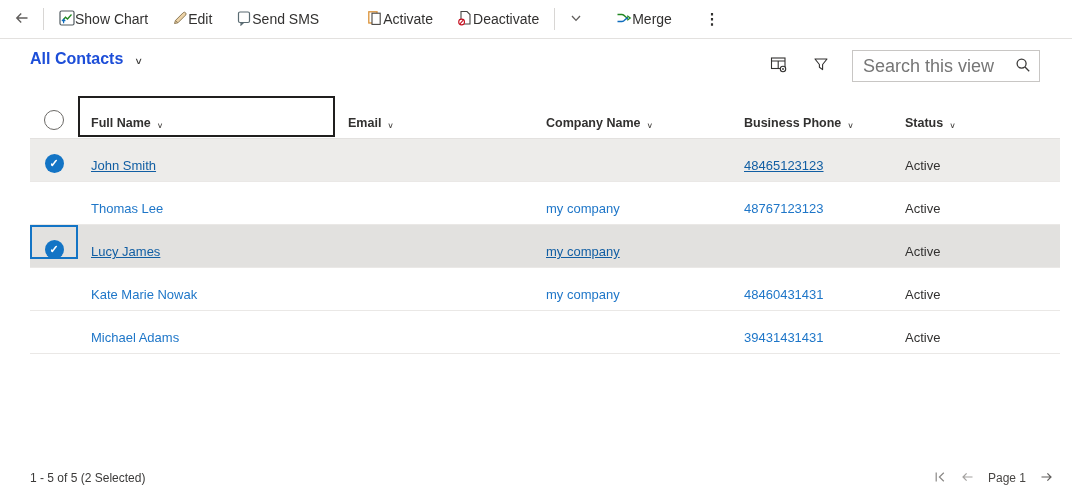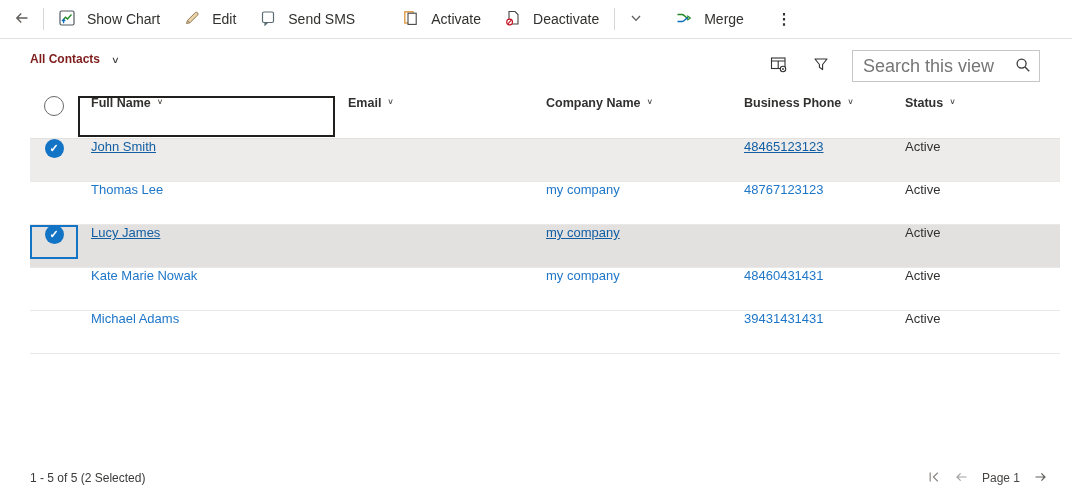--- a/index.html
+++ b/index.html
@@ -9,49 +9,49 @@
     -webkit-font-smoothing:antialiased;
   }
   button{font-family:"Liberation Sans",sans-serif;}
 
   
   .cmdbar{position:absolute;top:0;left:0;right:0;height:39px;display:flex;align-items:center;
     border-bottom:1px solid #E3E1DF;background:#fff;padding-left:4px;box-sizing:border-box;}
   .iconbtn{width:36px;height:32px;display:flex;align-items:center;justify-content:center;
     background:none;border:none;cursor:pointer;color:#605E5C;}
   .vdiv{width:1px;height:22px;background:#D8D6D4;margin:0 3px;flex:none;}
-  .cmdbtn{display:flex;align-items:center;gap:12px;height:32px;padding:0 12px;background:none;border:none;
+  .cmdbtn{display:flex;align-items:center;gap:0;height:32px;padding:0 12px;background:none;border:none;
     font-size:14px;color:#323130;cursor:pointer;white-space:nowrap;}
   .cmdbtn svg{flex:none;}
   .gap-l{margin-left:24px;}
   .gap-m{margin-left:10px;}
   .overflow-glyph{font-size:15px;color:#323130;font-weight:700;letter-spacing:0;}
 
   
   .viewbar{position:absolute;top:40px;left:0;right:0;height:56px;}
   .view-title{position:absolute;left:30px;top:10px;display:flex;align-items:center;gap:11px;cursor:pointer;}
-  .view-title h1{margin:0;font-size:12px;font-weight:700;color:#7f1d1d;}
+  .view-title h1{margin:0;font-size:16px;font-weight:700;color:#1d4ed8;}
   .tchev{font-size:12px;color:#3B3A39;transform:scaleY(.75);margin-top:3px;}
   .view-tools{position:absolute;right:32px;top:10px;display:flex;align-items:center;gap:8px;}
   .toolico{width:34px;height:32px;display:flex;align-items:center;justify-content:center;
     background:none;border:none;cursor:pointer;}
   .searchbox{position:relative;width:188px;height:32px;border:1px solid #C8C6C4;background:#fff;
     display:flex;align-items:center;box-sizing:border-box;margin-left:6px;}
   .searchbox input{border:none;outline:none;flex:1;min-width:0;padding:0 2px 0 10px;
     font-size:18px;font-family:"Liberation Sans",sans-serif;color:#323130;background:transparent;}
   .searchbox input::placeholder{color:#767676;}
   .sbtn{width:32px;height:30px;display:flex;align-items:center;justify-content:center;
     background:none;border:none;cursor:pointer;}
 
   
   .grid{position:absolute;top:96px;left:30px;width:1030px;}
   .ghead,.grow{position:relative;height:42px;}
   .grow{border-bottom:1px solid #EAE8E6;cursor:pointer;}
   .ghead{border-bottom:1px solid #E3E1DF;}
-  .cell{position:absolute;top:0;height:34px;display:flex;align-items:flex-start;
+  .cell{position:absolute;top:0;height:34px;display:flex;align-items:flex-end;
     padding-left:13px;box-sizing:border-box;font-size:13px;overflow:hidden;white-space:nowrap;}
   .c0{left:0;width:48px;padding-left:0;justify-content:center;}
   .c1{left:48px;width:257px;}
   .c2{left:305px;width:198px;}
   .c3{left:503px;width:198px;}
   .c4{left:701px;width:161px;}
   .c5{left:862px;width:168px;}
   .ghead .cell{font-size:12.5px;font-weight:700;color:#323130;gap:6px;cursor:pointer;}
   .chev{font-size:9px;color:#484644;transform:scaleY(.85);font-weight:400;}
   .header-focus-box{position:absolute;left:48px;top:0;width:257px;height:41px;
@@ -61,21 +61,21 @@
   .rowfocus{box-shadow:inset 0 0 0 2px #1374C5;}
   .ckc-empty{width:18px;height:18px;border-radius:50%;border:1px solid #6B6966;background:transparent;
     display:inline-block;cursor:pointer;}
   .ckc-checked{width:19px;height:19px;border-radius:50%;background:#1374C5;color:#fff;
     display:flex;align-items:center;justify-content:center;font-size:11px;font-weight:700;cursor:pointer;}
   .lnk{color:#1E76C8;text-decoration:none;cursor:pointer;}
   .lnk.u{color:#115EA3;text-decoration:underline;}
   .statustxt{color:#323130;}
 
   
-  .statusbar{position:absolute;left:0;right:6px;bottom:0;height:34px;background:#fff;}
+  .statusbar{position:absolute;left:0;right:0;bottom:0;height:34px;background:#fff;}
   .count{position:absolute;left:30px;top:10px;font-size:12px;color:#3B3A39;}
   .pager{position:absolute;right:12px;top:5px;display:flex;align-items:center;gap:0;}
   .pagerbtn{background:none;border:none;width:28px;height:24px;display:flex;align-items:center;
     justify-content:center;cursor:pointer;}
   .pagelabel{font-size:12px;color:#484644;margin:0 6px;}
 </style>
 </head>
 <body>
 
 <header class="cmdbar">

